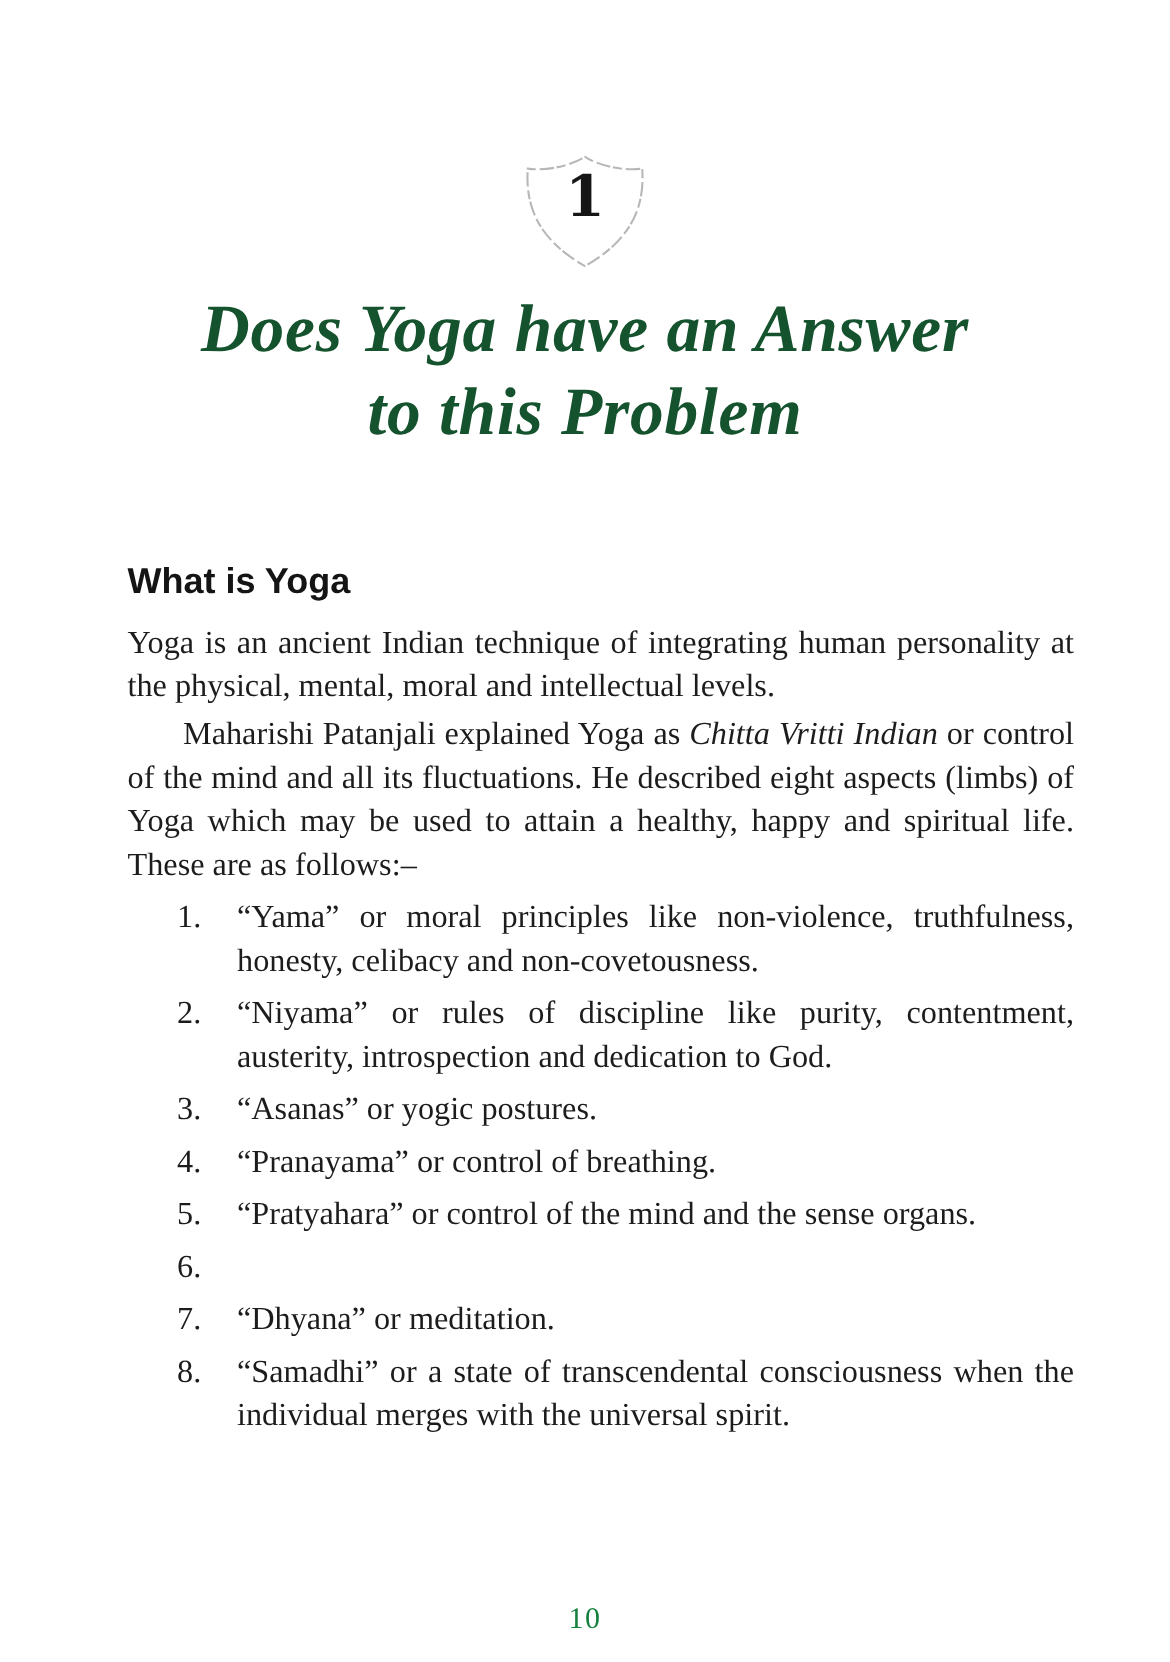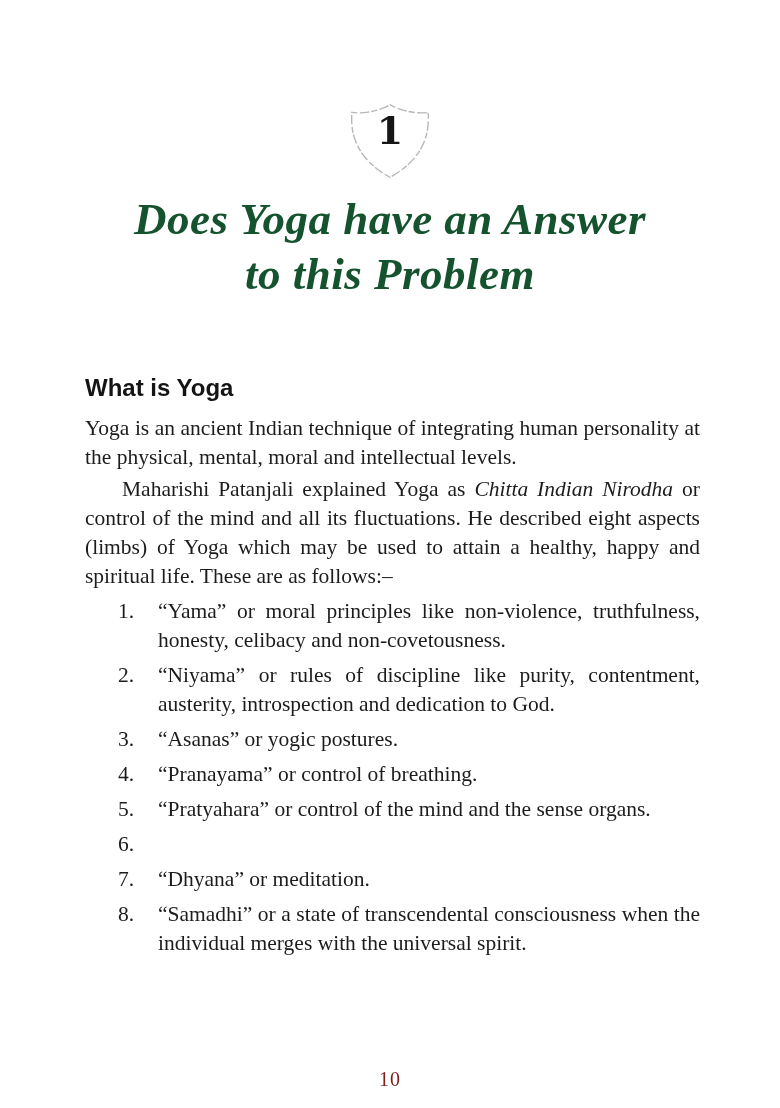--- a/index.html
+++ b/index.html
@@ -37,21 +37,21 @@
     margin: 12px 0 0 0;
     text-align: center;
     font-style: italic;
     font-weight: 600;
     font-size: 45px;
     line-height: 55px;
     color: #14532d;
     letter-spacing: 0.5px;
   }
   .content {
-    padding: 0 80px 0 85px;
+    padding: 0 64px 0 85px;
   }
   .section-heading {
     margin: 72px 0 0 0;
     font-family: "Liberation Sans", sans-serif;
     font-weight: bold;
     font-size: 24px;
     color: #141414;
   }
   .body-para {
     margin: 12px 0 0 0;
@@ -80,21 +80,21 @@
   .li-text {
     flex: 1;
     text-align: justify;
   }
   .page-number {
     position: absolute;
     top: 1068px;
     left: 0; right: 0;
     text-align: center;
     font-size: 20px;
-    color: #7f1d1d;
+    color: #15803d;
     letter-spacing: 1px;
   }
 </style>
 </head>
 <body>
 
 <div class="page">
 
   <div class="badge-wrap">
     <div class="shield">
@@ -108,21 +108,21 @@
   <h1 class="chapter-title">
     <div>Does Yoga have an Answer</div>
     <div>to this Problem</div>
   </h1>
 
   <div class="content">
     <h2 class="section-heading">What is Yoga</h2>
 
     <p class="body-para">Yoga is an ancient Indian technique of integrating human personality at the physical, mental, moral and intellectual levels.</p>
 
-    <p class="body-para indented"><span>Maharishi Patanjali explained Yoga as </span><em>Chitta Indian Nirodha</em><span> or control of the mind and all its fluctuations. He described eight aspects (limbs) of Yoga which may be used to attain a healthy, happy and spiritual life. These are as follows:–</span></p>
+    <p class="body-para indented"><span>Maharishi Patanjali explained Yoga as </span><em>Chitta Vritti Indian</em><span> or control of the mind and all its fluctuations. He described eight aspects (limbs) of Yoga which may be used to attain a healthy, happy and spiritual life. These are as follows:–</span></p>
 
     <ol class="yoga-list">
   <li>
     <span class="li-num">1.</span>
     <span class="li-text">“Yama” or moral principles like non-violence, truthfulness, honesty, celibacy and non-covetousness.</span>
   </li>
 
   <li>
     <span class="li-num">2.</span>
     <span class="li-text">“Niyama” or rules of discipline like purity, contentment, austerity, introspection and dedication to God.</span>

